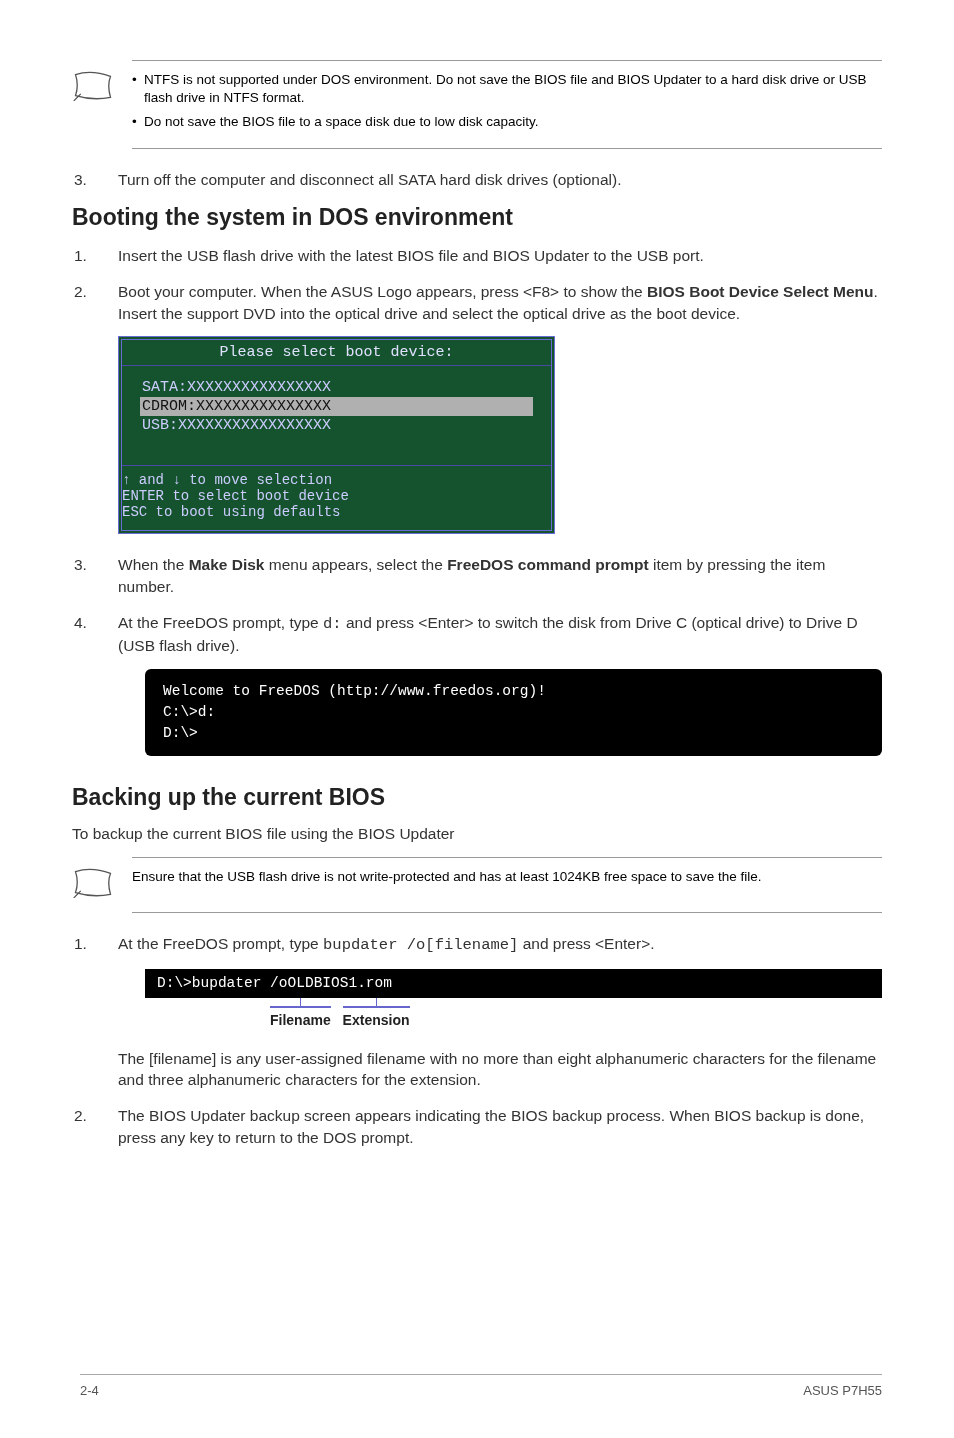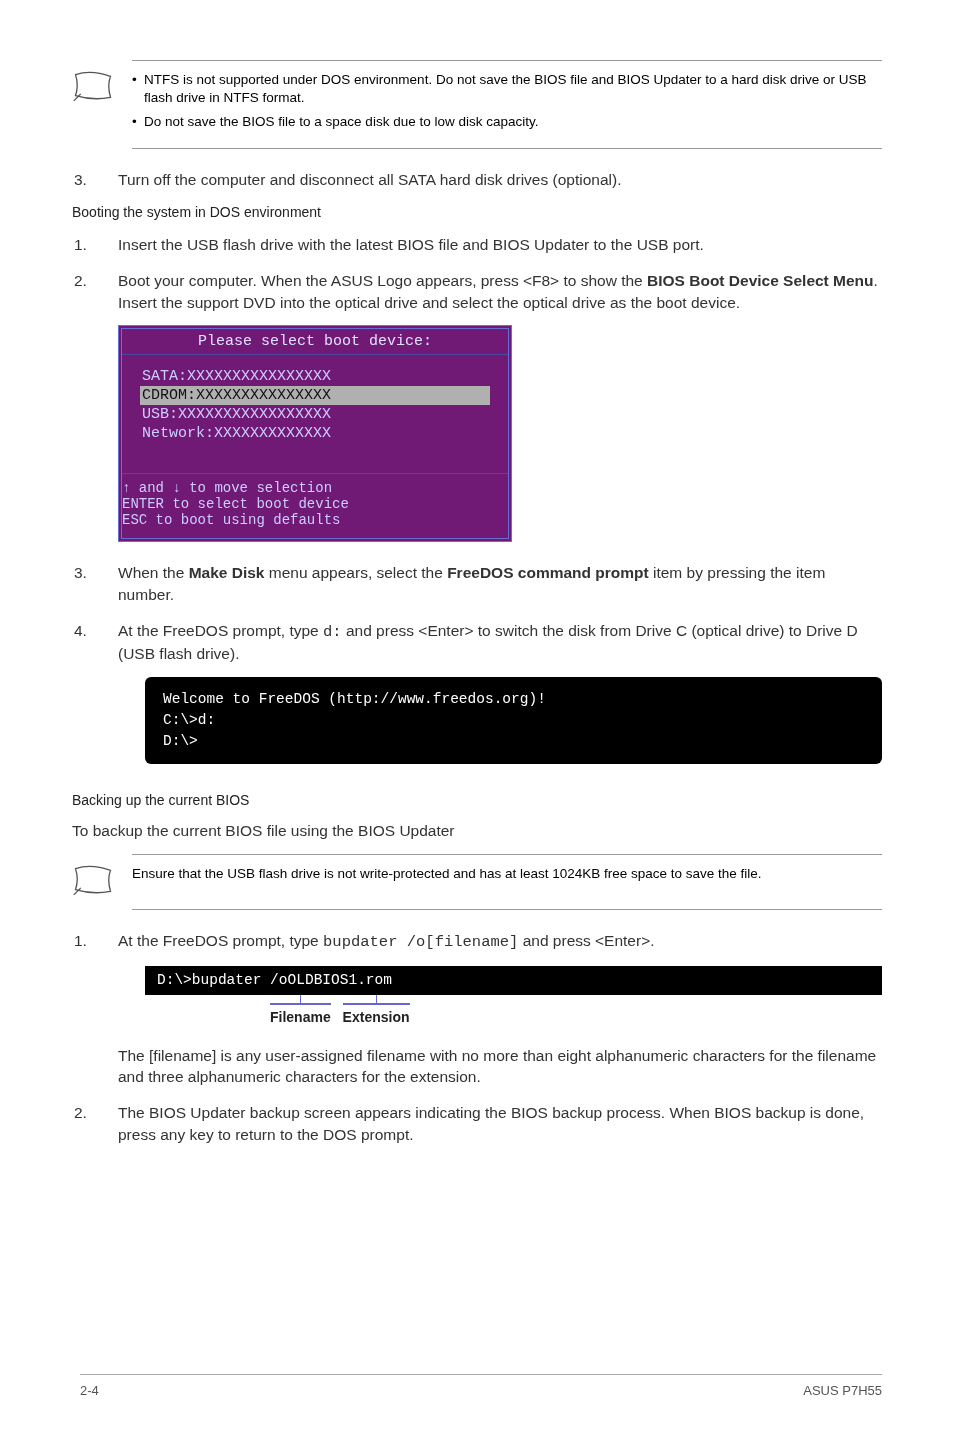--- a/index.html
+++ b/index.html
@@ -38,30 +38,30 @@
   }
   .note-block li::before {
     content: "•";
     position: absolute;
     left: 0;
     top: 0;
   }
   .ns { font-size: 15.5px; line-height: 1.4; margin-bottom: 10px; }
   .ns td:first-child { width: 42px; vertical-align: top; padding-right: 6px; }
   h3.section {
-    font-size: 14px;
-    font-weight: normal;
+    font-size: 23px;
+    font-weight: bold;
     color: #222;
     margin: 12px 0 12px 0;
   }
   .boot-box {
-    width: 394px;
+    width: 437px;
     margin: 10px 0 18px 46px;
     border: 4px double #6b6bd6;
-    background: #701a75;
+    background: #14532d;
     font-family: "Courier New", monospace;
     color: #ccf;
     font-size: 15px;
   }
   .boot-title {
     text-align: center;
     padding: 4px 0;
     border-bottom: 1px solid #4a4aa6;
     color: #e0e0ff;
   }
@@ -153,21 +153,20 @@
 </tr>
     </tbody>
   </table>
 
 <div class="boot-box">
   <div class="boot-title">Please select boot device:</div>
   <div class="boot-list">
     <div>SATA:XXXXXXXXXXXXXXXX</div>
     <div class="sel">CDROM:XXXXXXXXXXXXXXX</div>
     <div>USB:XXXXXXXXXXXXXXXXX</div>
-    <div>Network:XXXXXXXXXXXXX</div>
   </div>
   <div class="boot-foot">
     <div>↑ and ↓ to move selection</div>
     <div>ENTER to select boot device</div>
     <div>ESC to boot using defaults</div>
   </div>
 </div>
 
 <table class="ns">
     <tbody>

